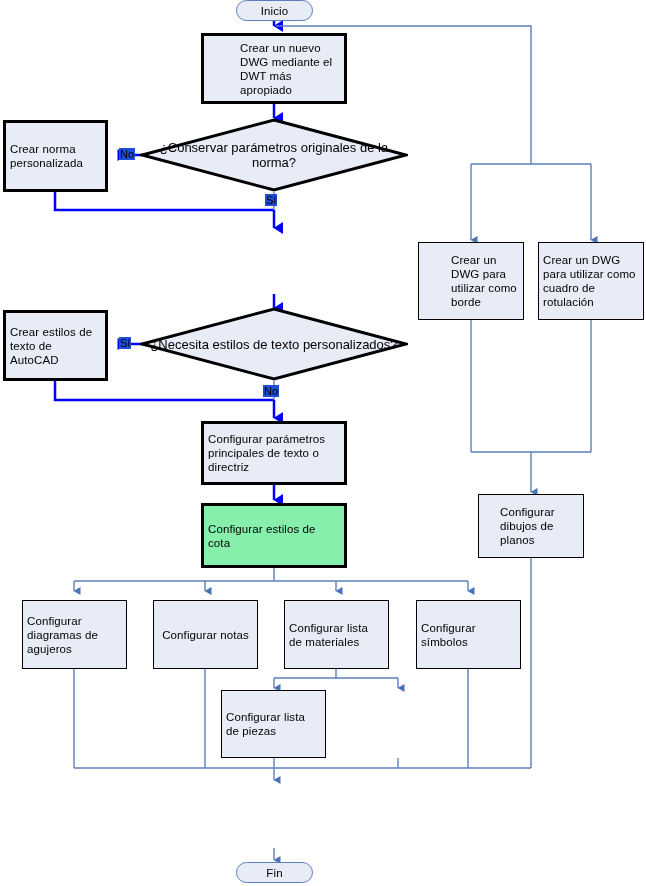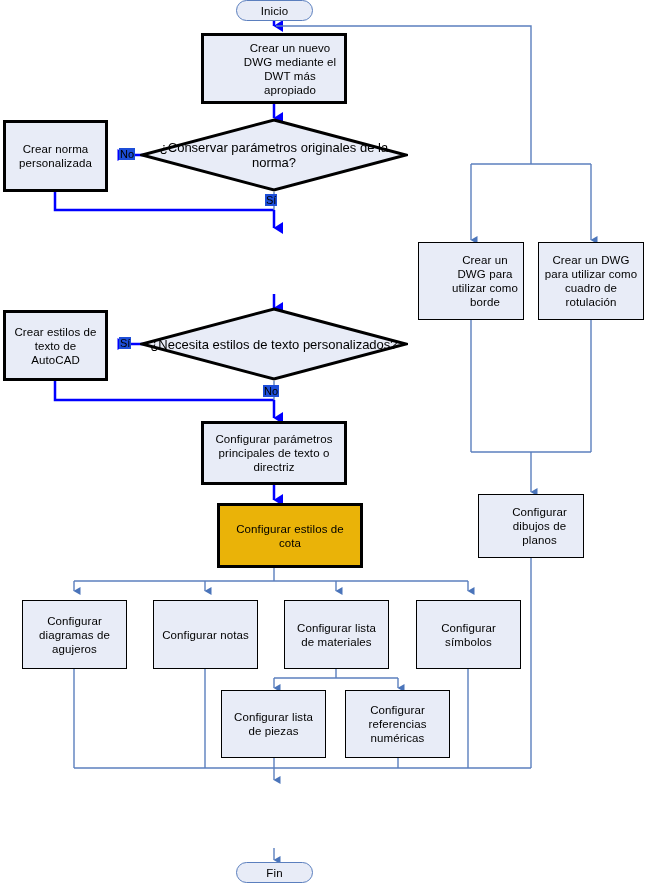--- a/index.html
+++ b/index.html
@@ -1,23 +1,23 @@
 <!DOCTYPE html>
 <html><head>
 <meta charset="utf-8">
 <style>
   html,body{margin:0;padding:0;background:#ffffff;}
   body{font-family:"Liberation Sans", sans-serif;}
   #canvas{position:relative;width:646px;height:886px;background:#ffffff;overflow:hidden;}
   svg.wires{position:absolute;left:0;top:0;width:646px;height:886px;pointer-events:none;}
-  .node{position:absolute;box-sizing:border-box;display:flex;align-items:center;justify-content:center;text-align:center;background:#e8ecf7;color:#000;font-size:11.5px;line-height:14px;letter-spacing:0.1px;padding:2px 4px;}
+  .node{position:absolute;box-sizing:border-box;display:flex;align-items:center;justify-content:center;text-align:left;background:#e8ecf7;color:#000;font-size:11.5px;line-height:14px;letter-spacing:0.1px;padding:2px 4px;}
   .proc{border:1px solid #000;}
   .proc-thick{border:3px solid #000;}
   .term{border:1px solid #5b7fbe;border-radius:16px;background:#e8ecf7;}
-  .highlight{background:#eab308;margin-left:16px;}
+  .highlight{background:#86efac;}
   .diamond-wrap{position:absolute;}
   .diamond-wrap svg{position:absolute;left:0;top:0;}
   .diamond-label{position:absolute;left:0;top:0;width:100%;height:100%;display:flex;align-items:center;justify-content:center;text-align:center;font-size:13px;line-height:15px;color:#000;}
   .edge-label{position:absolute;font-size:11px;color:#000;background:#1d4ed8;padding:0 1px;line-height:12px;}
 </style>
 </head>
 <body>
 
 <div id="canvas">
 
@@ -184,23 +184,20 @@
   </div>
 
   <div class="node proc" style="left:416px;top:600px;width:105px;height:69px;">
     <span>Configurar símbolos</span>
   </div>
 
   <div class="node proc" style="left:221px;top:690px;width:105px;height:68px;">
     <span>Configurar lista de piezas</span>
   </div>
 
-  <div class="node proc" style="left:345px;top:690px;width:105px;height:68px;">
-    <span>Configurar referencias numéricas</span>
-  </div>
 
   <div class="node proc" style="left:418px;top:242px;width:106px;height:78px;padding-left:32px;">
     <span>Crear un DWG para utilizar como borde</span>
   </div>
 
   <div class="node proc" style="left:538px;top:242px;width:106px;height:78px;">
     <span>Crear un DWG para utilizar como cuadro de rotulación</span>
   </div>
 
   <div class="node proc" style="left:478px;top:494px;width:106px;height:64px;padding-left:21px;">

